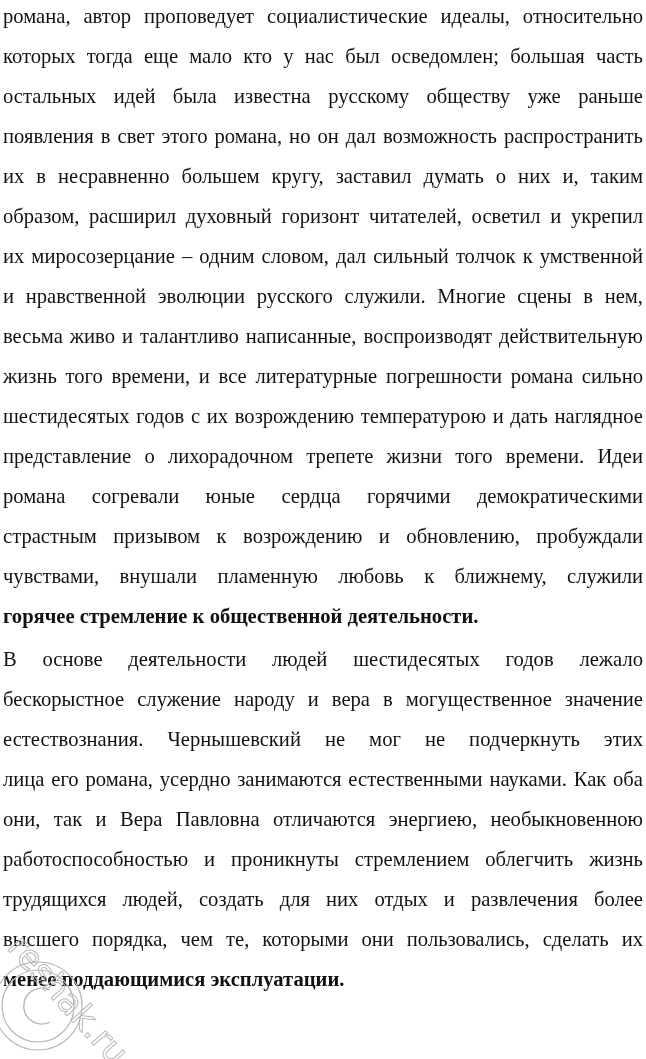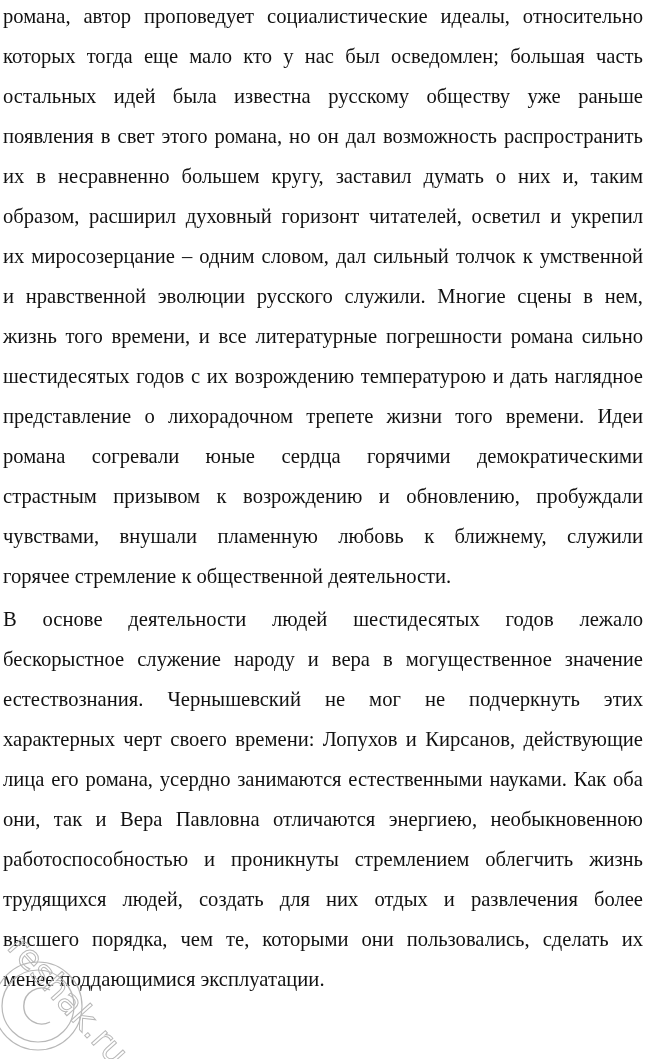--- a/index.html
+++ b/index.html
@@ -28,20 +28,21 @@
     .line {
       display: block;
       height: 40px;
       line-height: 40px;
       white-space: nowrap;
       text-align: justify;
       text-align-last: justify;
     }
     .line.last {
       text-align-last: left;
+      font-weight: bold;
     }
     .gap-1 { height: 3px; }
     .watermark {
       position: absolute;
       left: -2px;
       top: 928px;
       width: 160px;
       height: 140px;
       pointer-events: none;
     }
@@ -53,36 +54,36 @@
 
   <div class="para">
     <span class="line">романа, автор проповедует социалистические идеалы, относительно</span>
     <span class="line">которых тогда еще мало кто у нас был осведомлен; большая часть</span>
     <span class="line">остальных идей была известна русскому обществу уже раньше</span>
     <span class="line">появления в свет этого романа, но он дал возможность распространить</span>
     <span class="line">их в несравненно большем кругу, заставил думать о них и, таким</span>
     <span class="line">образом, расширил духовный горизонт читателей, осветил и укрепил</span>
     <span class="line">их миросозерцание – одним словом, дал сильный толчок к умственной</span>
     <span class="line">и нравственной эволюции русского служили. Многие сцены в нем,</span>
+    <span class="line">весьма живо и талантливо написанные, воспроизводят действительную</span>
     <span class="line">жизнь того времени, и все литературные погрешности романа сильно</span>
     <span class="line">шестидесятых годов с их возрождению температурою и дать наглядное</span>
     <span class="line">представление о лихорадочном трепете жизни того времени. Идеи</span>
     <span class="line">романа согревали юные сердца горячими демократическими</span>
     <span class="line">страстным призывом к возрождению и обновлению, пробуждали</span>
     <span class="line">чувствами, внушали пламенную любовь к ближнему, служили</span>
     <span class="line last">горячее стремление к общественной деятельности.</span>
   </div>
 
   <div class="gap-1"></div>
 
   <div class="para">
     <span class="line">В основе деятельности людей шестидесятых годов лежало</span>
     <span class="line">бескорыстное служение народу и вера в могущественное значение</span>
     <span class="line">естествознания. Чернышевский не мог не подчеркнуть этих</span>
-    <span class="line">характерных черт своего времени: Лопухов и Кирсанов, действующие</span>
     <span class="line">лица его романа, усердно занимаются естественными науками. Как оба</span>
     <span class="line">они, так и Вера Павловна отличаются энергиею, необыкновенною</span>
     <span class="line">работоспособностью и проникнуты стремлением облегчить жизнь</span>
     <span class="line">трудящихся людей, создать для них отдых и развлечения более</span>
     <span class="line">высшего порядка, чем те, которыми они пользовались, сделать их</span>
     <span class="line last">менее поддающимися эксплуатации.</span>
   </div>
 
 </div>
 

